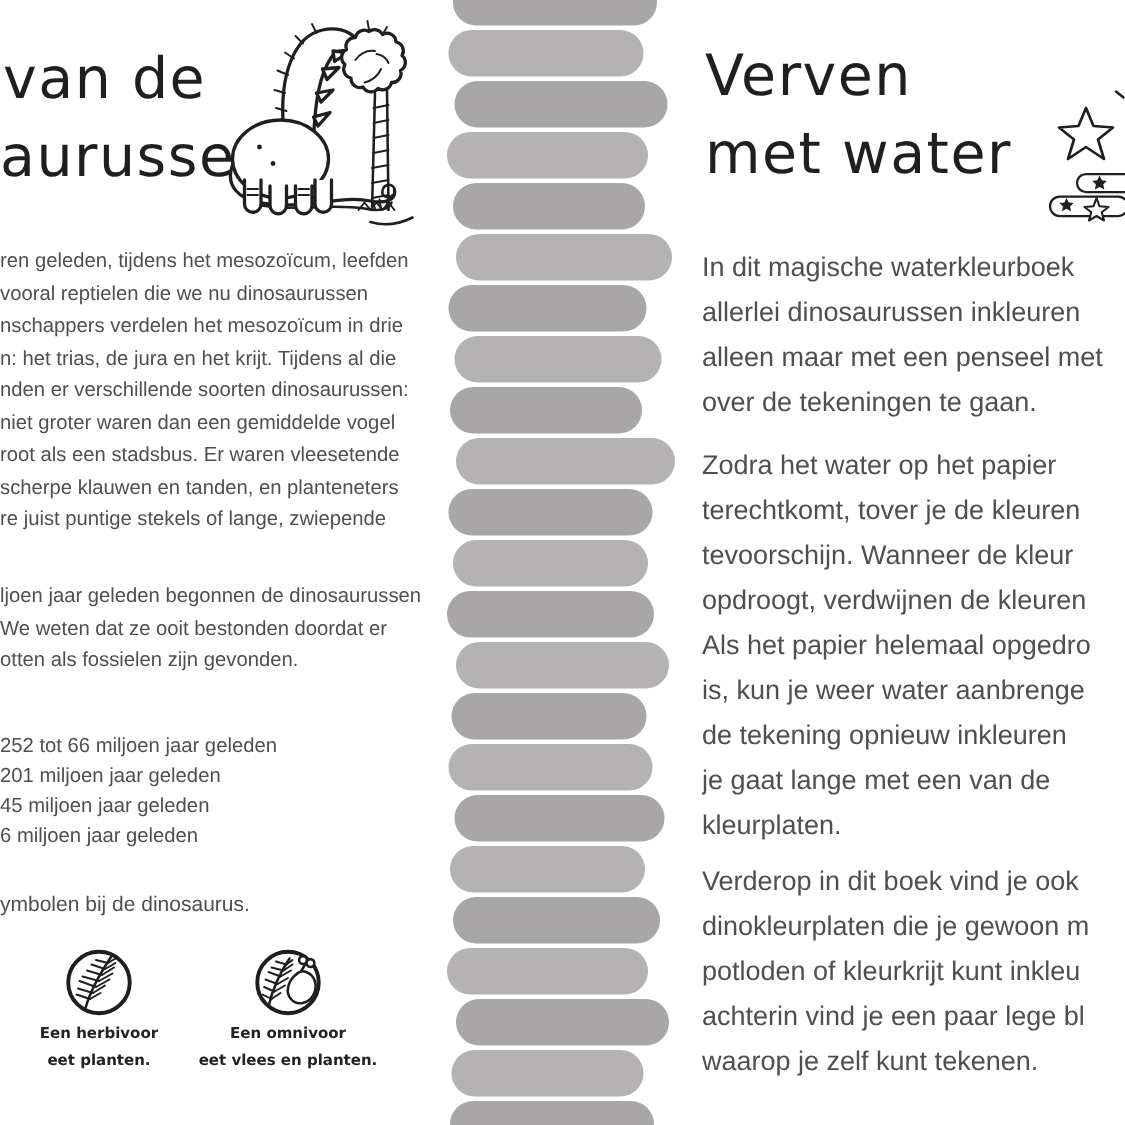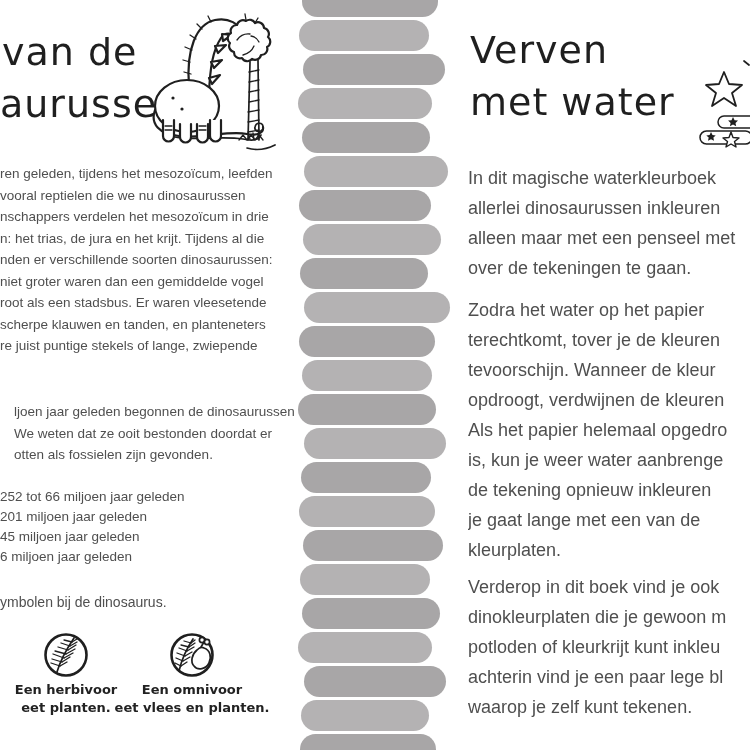--- a/index.html
+++ b/index.html
@@ -14,21 +14,21 @@
     font-size:38px;color:var(--ink,#1f1f1f);letter-spacing:1px;white-space:nowrap;
   }
   
   .lbody{width:284px;overflow:hidden;color:var(--body,#4f4f4f);
     font-size:13.5px;}
   .lbody .line{height:21.5px;line-height:21.5px;white-space:nowrap;transform-origin:left center;}
   .timeline{width:284px;overflow:hidden;color:var(--body,#4f4f4f);font-size:13.5px;}
   .timeline .line{height:20px;line-height:20px;white-space:nowrap;}
   .symintro{color:var(--body,#4f4f4f);font-size:14px;white-space:nowrap;}
   .caption{color:var(--caption,#222);font-family:"DejaVu Sans",sans-serif;
-    font-weight:bold;font-size:13px;text-align:center;}
+    font-weight:bold;font-size:10px;text-align:center;}
   .caption .line{height:17.5px;line-height:17.5px;white-space:nowrap;}
   
   .rbody{width:282px;overflow:hidden;color:var(--body,#4f4f4f);font-size:18px;}
   .rbody .line{height:30px;line-height:30px;white-space:nowrap;}
   
   .binding{left:294px;top:0;width:164px;height:750px;overflow:hidden;}
   .pill{position:absolute;height:31px;border-radius:16px;}
   
   .art path,.art circle,.art ellipse,.art rect,.art polygon{
     stroke:var(--ink,#1f1f1f);stroke-width:2.2;stroke-linecap:round;stroke-linejoin:round;fill:none;
@@ -89,21 +89,21 @@
       <div class="line">vooral reptielen die we nu dinosaurussen</div>
       <div class="line">nschappers verdelen het mesozoïcum in drie</div>
       <div class="line">n: het trias, de jura en het krijt. Tijdens al die</div>
       <div class="line">nden er verschillende soorten dinosaurussen:</div>
       <div class="line">niet groter waren dan een gemiddelde vogel</div>
       <div class="line">root als een stadsbus. Er waren vleesetende</div>
       <div class="line">scherpe klauwen en tanden, en planteneters</div>
       <div class="line">re juist puntige stekels of lange, zwiepende</div>
     </div>
 
-  <div class="abs lbody" style="left:0;top:401px;padding-left:14px;">
+  <div class="abs lbody" style="left:0;top:386px;">
       <div class="line">ljoen jaar geleden begonnen de dinosaurussen</div>
       <div class="line">We weten dat ze ooit bestonden doordat er</div>
       <div class="line">otten als fossielen zijn gevonden.</div>
     </div>
 
   <div class="abs timeline" style="left:0;top:487px;">
       <div class="line">252 tot 66 miljoen jaar geleden</div>
       <div class="line">201 miljoen jaar geleden</div>
       <div class="line">45 miljoen jaar geleden</div>
       <div class="line">6 miljoen jaar geleden</div>

